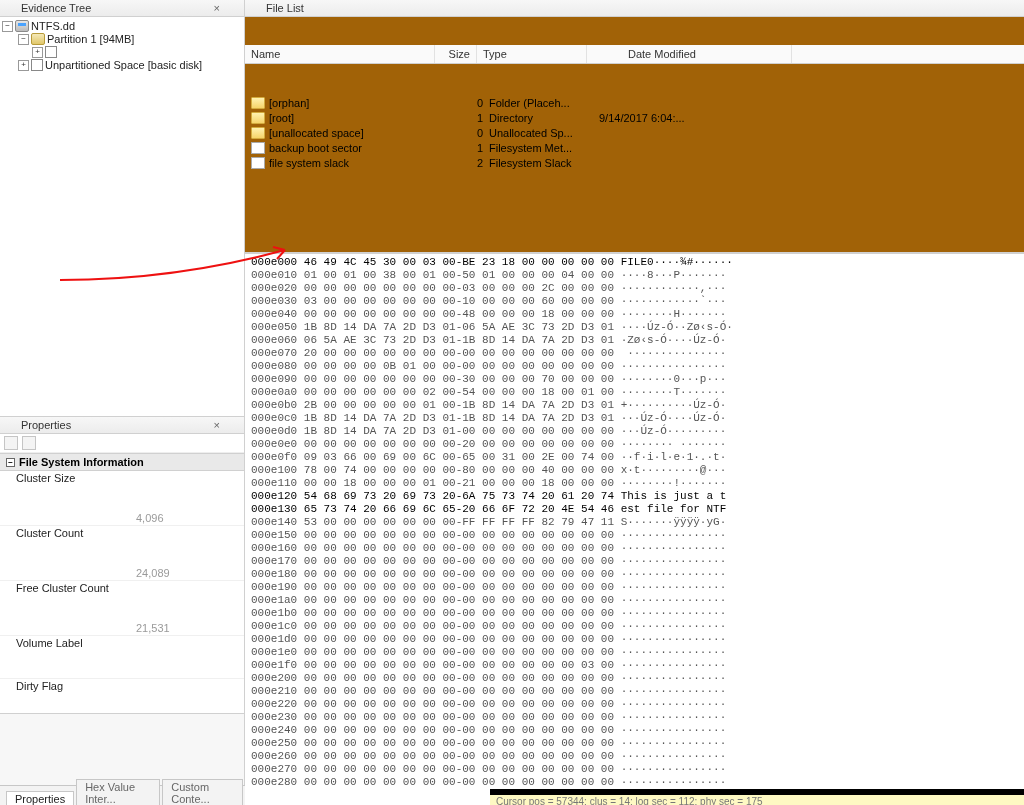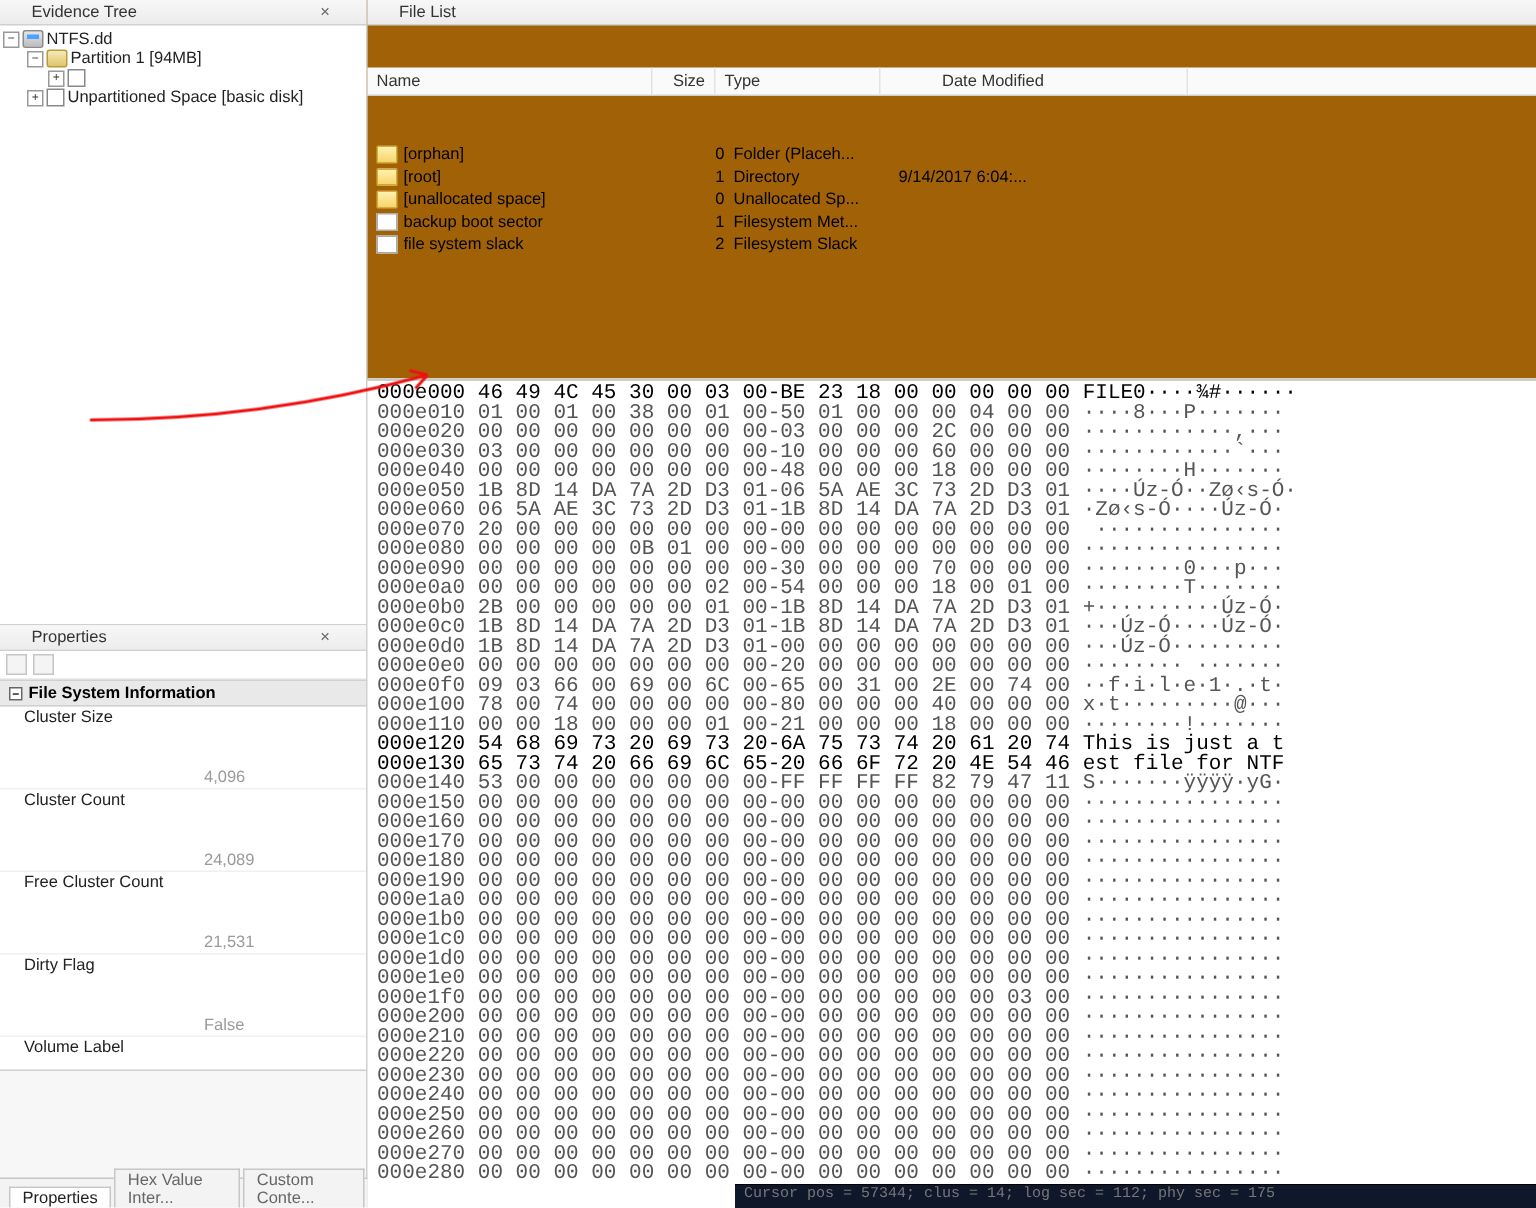--- a/index.html
+++ b/index.html
@@ -133,32 +133,32 @@
   .ico-folder{background:linear-gradient(#fff2b0,#f6d46a);border:1px solid #d3ab3e;border-radius:1px;}
   .ico-file{background:#fff;border:1px solid #aaa;}
   .frow .c-name{width:178px;white-space:nowrap;overflow:hidden;}
   .frow .c-size{width:42px;text-align:right;padding-right:6px;}
   .frow .c-type{width:110px;white-space:nowrap;overflow:hidden;}
   .frow .c-date{width:170px;white-space:nowrap;overflow:hidden;}
 
   .hex-area{
     flex:1;overflow:auto;background:#fff;
     font-family:"Courier New",monospace;
-    font-size:14px;line-height:13px;
+    font-size:11px;line-height:13px;
     color:#555;padding:2px 6px 20px 6px;
     white-space:pre;
     border-top:1px solid #d0d0d0;
   }
   .hex-area .hl{color:#000;}
 
   .status-bar{
     position:absolute;left:245px;right:0;bottom:0;height:16px;
-    border-top:1px solid #000000;background:#0f172a;
+    border-top:6px solid #000000;background:#fef9c3;
     font-size:10px;color:#777;padding:1px 6px;
-    white-space:nowrap;overflow:hidden;font-family:Liberation Mono, monospace;
+    white-space:nowrap;overflow:hidden;
   }
 
   
   .arrow-svg{
     position:absolute;
     left:55px;top:235px;
     width:260px;height:50px;
     pointer-events:none;
   }
 </style>
@@ -217,26 +217,26 @@
         </div>
         <div class="prow">
           <div class="pk">Cluster Count</div>
           <div class="pv">24,089</div>
         </div>
         <div class="prow">
           <div class="pk">Free Cluster Count</div>
           <div class="pv">21,531</div>
         </div>
         <div class="prow">
+          <div class="pk">Volume Label</div>
+          <div class="pv"></div>
+        </div>
+        <div class="prow">
           <div class="pk">Dirty Flag</div>
           <div class="pv">False</div>
-        </div>
-        <div class="prow">
-          <div class="pk">Volume Label</div>
-          <div class="pv"></div>
         </div>
         <div class="prow">
           <div class="pk">File System Version</div>
           <div class="pv">Windows XP (NTFS 3.1)</div>
         </div>
         <div class="prow">
           <div class="pk">UTC Timestamps</div>
           <div class="pv">True</div>
         </div>
       </div>

